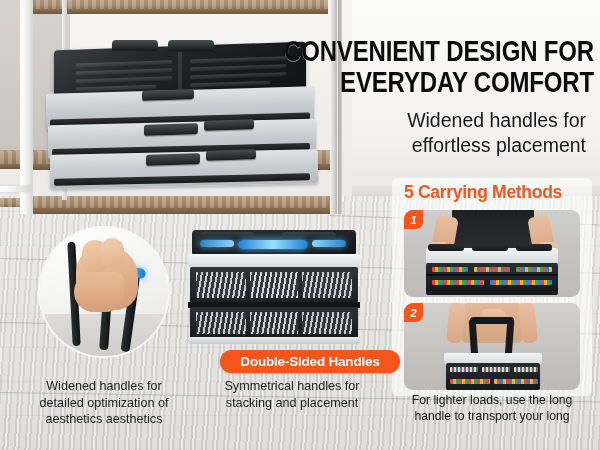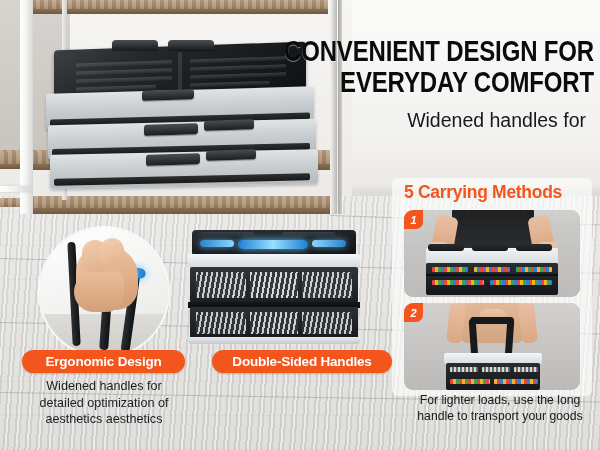--- a/index.html
+++ b/index.html
@@ -133,21 +133,21 @@
   .photo1{left:404px;top:210px;width:176px;height:87px;}
   .photo2{left:404px;top:303px;width:176px;height:87px;}
   .badge{
     position:absolute;width:19px;height:19px;z-index:6;
     background:#f4551d;color:#fff;
     font-size:11px;font-weight:700;font-style:italic;
     display:flex;align-items:center;justify-content:center;
     border-radius:9px 0 7px 0;
   }
   .methods-caption{
-    position:absolute;left:400px;top:392px;width:200px;
+    position:absolute;left:392px;top:392px;width:200px;
     text-align:center;color:#17181a;font-size:12.2px;line-height:1.35;
   }
   .methods-caption span{display:block;}
 
   
   .circle-photo{
     position:absolute;left:40px;top:228px;width:128px;height:128px;
     border-radius:50%;overflow:hidden;
     background:#efefef;
     box-shadow:0 0 0 2px rgba(255,255,255,.75);
@@ -160,21 +160,21 @@
 
   
   .pill{
     position:absolute;height:23px;border-radius:12px;
     background:#f4551d;color:#fff;
     font-size:13.5px;font-weight:700;letter-spacing:-.2px;
     display:flex;align-items:center;justify-content:center;
     box-shadow:0 1px 2px rgba(0,0,0,.18);
   }
   .pill-left{left:22px;top:350px;width:163px;}
-  .pill-right{left:212px;top:350px;width:180px;}
+  .pill-right{left:220px;top:350px;width:180px;}
   .cap{
     position:absolute;text-align:center;color:#1b1c1e;
     font-size:12.6px;line-height:1.32;
   }
   .cap span{display:block;}
   .cap-left{left:8px;top:378px;width:192px;}
   .cap-right{left:196px;top:378px;width:192px;}
 
   
   .pc{position:absolute;}
@@ -251,20 +251,21 @@
     <div class="handle-bar" style="left:160px;top:110px;width:50px;height:10px;transform:skewY(-2deg);"></div>
   </div>
 
   <div class="headline">
     <span>CONVENIENT DESIGN FOR</span>
     <span>EVERYDAY COMFORT</span>
   </div>
 
   <div class="subhead">
     <span>Widened handles for</span>
+    <span>effortless placement</span>
   </div>
 
   <div class="methods-card"></div>
   <div class="methods-title">5 Carrying Methods</div>
 
   <div class="photo photo1">
     <div class="pc" style="left:0;top:0;width:176px;height:87px;background:linear-gradient(180deg,#cfcfcd 0%,#c4c3c1 48%,#bdbcba 100%);"></div>
     <div class="torso" style="left:48px;top:-4px;width:82px;height:42px;background:linear-gradient(180deg,#1d1f21,#2a2c2e);"></div>
     <div class="arm" style="left:30px;top:6px;width:22px;height:34px;transform:rotate(10deg);"></div>
     <div class="arm" style="left:126px;top:6px;width:22px;height:34px;transform:rotate(-10deg);"></div>
@@ -301,21 +302,21 @@
     <div class="color-strip" style="left:46px;top:64px;width:28px;background:repeating-linear-gradient(90deg,#d8d8d6 0 2px,#6b6b69 2px 4px);"></div>
     <div class="color-strip" style="left:78px;top:64px;width:28px;background:repeating-linear-gradient(90deg,#d8d8d6 0 2px,#6b6b69 2px 4px);"></div>
     <div class="color-strip" style="left:110px;top:64px;width:24px;background:repeating-linear-gradient(90deg,#d8d8d6 0 2px,#6b6b69 2px 4px);"></div>
     <div class="color-strip" style="left:46px;top:76px;width:40px;background:repeating-linear-gradient(90deg,#e8443a 0 3px,#f0b429 3px 6px,#3fa34d 6px 9px);"></div>
     <div class="color-strip" style="left:90px;top:76px;width:44px;background:repeating-linear-gradient(90deg,#f0b429 0 3px,#e8443a 3px 6px,#2f7fd1 6px 9px);"></div>
   </div>
   <div class="badge" style="left:404px;top:303px;">2</div>
 
   <div class="methods-caption">
     <span>For lighter loads, use the long</span>
-    <span>handle to transport your goods</span>
+    <span>handle to transport your long</span>
   </div>
 
   <div class="circle-photo">
     <div class="pc" style="left:0;top:0;width:128px;height:128px;background:linear-gradient(160deg,#ffffff 0%,#f4f4f3 45%,#e6e5e3 100%);"></div>
     <div class="pc" style="left:0;top:86px;width:128px;height:42px;background:linear-gradient(180deg,#dedcd9,#cfcdca);"></div>
 
     <div class="pc" style="left:30px;top:14px;width:8px;height:104px;background:linear-gradient(90deg,#2c2f31,#101314);border-radius:4px;transform:rotate(-3deg);"></div>
     <div class="pc" style="left:62px;top:40px;width:9px;height:82px;background:linear-gradient(90deg,#2c2f31,#101314);border-radius:4px;transform:rotate(4deg);"></div>
     <div class="pc" style="left:86px;top:44px;width:9px;height:80px;background:linear-gradient(90deg,#2c2f31,#101314);border-radius:4px;transform:rotate(8deg);"></div>
     <div class="pc" style="left:44px;top:36px;width:62px;height:10px;background:linear-gradient(90deg,#1a7fd4,#7fd3ff,#1a7fd4);border-radius:5px;transform:rotate(10deg);box-shadow:0 0 7px rgba(90,190,255,.85);"></div>
@@ -345,25 +346,26 @@
     <div class="pc" style="left:2px;top:74px;width:172px;height:6px;background:linear-gradient(180deg,#15181a,#0b0d0e);"></div>
 
     <div class="pc" style="left:4px;top:79px;width:168px;height:32px;background:linear-gradient(180deg,#2c3033,#17191c);border-radius:2px;"></div>
     <div class="pc" style="left:10px;top:84px;width:50px;height:22px;background:repeating-linear-gradient(100deg,#c4c9cd 0 2px,#303437 2px 5px);"></div>
     <div class="pc" style="left:64px;top:84px;width:48px;height:22px;background:repeating-linear-gradient(100deg,#ccd1d5 0 2px,#303437 2px 5px);"></div>
     <div class="pc" style="left:116px;top:84px;width:50px;height:22px;background:repeating-linear-gradient(100deg,#c4c9cd 0 2px,#303437 2px 5px);"></div>
 
     <div class="pc" style="left:2px;top:109px;width:172px;height:7px;border-radius:0 0 3px 3px;background:linear-gradient(180deg,#e9ecee,#c3c8cb);"></div>
   </div>
 
-  <div class="pill pill-left">Ergonomic Design</div>
   <div class="pill pill-right">Double-Sided Handles</div>
 
   <div class="cap cap-left">
     <span>Widened handles for</span>
     <span>detailed optimization of</span>
     <span>aesthetics aesthetics</span>
   </div>
 
   <div class="cap cap-right">
+    <span>Symmetrical handles for</span>
+    <span>stacking and placement</span>
   </div>
 
 </div>
 
 </body></html>

